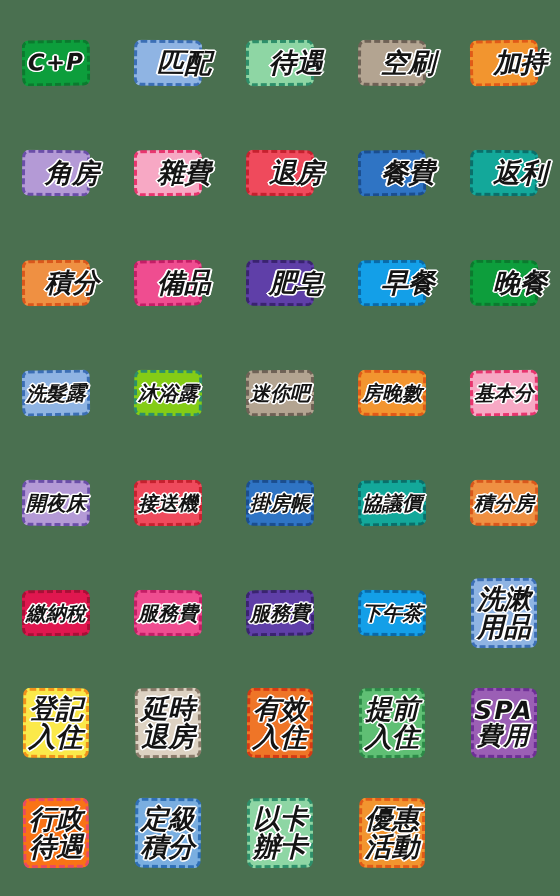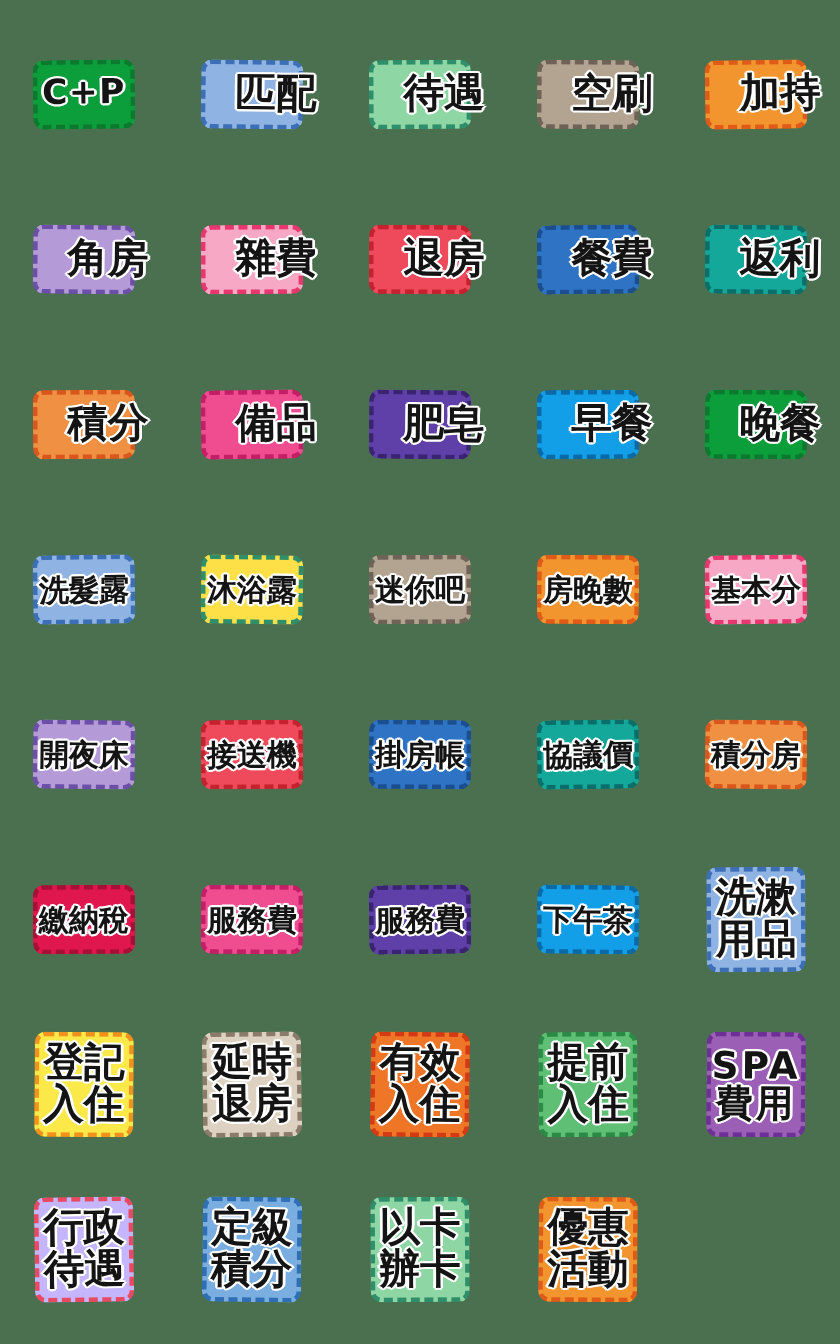--- a/index.html
+++ b/index.html
@@ -32,20 +32,21 @@
   .sticker {
     position: relative;
     display: flex;
     flex-direction: column;
     align-items: center;
     justify-content: center;
     box-sizing: border-box;
     border-style: dashed;
     border-width: 3px;
     border-radius: 7px;
+    font-style: italic;
   }
   
   .sticker.one-line {
     width: 68px;
     height: 46px;
     padding: 2px 3px;
   }
   
   .sticker.two-line {
     width: 66px;
@@ -155,21 +156,21 @@
       <div class="sticker one-line skew-d" style="background: rgb(13, 158, 60); border-color: rgb(11, 122, 46);">
         <span class="sticker-line c2">晚餐</span>
       </div>
     </div>
     <div class="cell">
       <div class="sticker one-line skew-a" style="background: rgb(143, 180, 227); border-color: rgb(60, 111, 181);">
         <span class="sticker-line c3">洗髮露</span>
       </div>
     </div>
     <div class="cell">
-      <div class="sticker one-line skew-b" style="background: #fde047; border-color: rgb(46, 143, 106);">
+      <div class="sticker one-line skew-b" style="background: #84cc16; border-color: rgb(46, 143, 106);">
         <span class="sticker-line c3">沐浴露</span>
       </div>
     </div>
     <div class="cell">
       <div class="sticker one-line skew-c" style="background: rgb(179, 164, 145); border-color: rgb(111, 98, 86);">
         <span class="sticker-line c3">迷你吧</span>
       </div>
     </div>
     <div class="cell">
       <div class="sticker one-line skew-d" style="background: rgb(242, 149, 47); border-color: rgb(224, 90, 24); justify-content: center;">
@@ -256,21 +257,21 @@
         <span class="sticker-line c2">入住</span>
       </div>
     </div>
     <div class="cell">
       <div class="sticker two-line skew-d" style="background: rgb(155, 95, 181); border-color: rgb(110, 47, 150);">
         <span class="sticker-line latin">SPA</span>
         <span class="sticker-line latin">費用</span>
       </div>
     </div>
     <div class="cell">
-      <div class="sticker two-line skew-a" style="background: #c4b5fd; border-color: rgb(232, 74, 98);">
+      <div class="sticker two-line skew-a" style="background: #f97316; border-color: rgb(232, 74, 98);">
         <span class="sticker-line c2">行政</span>
         <span class="sticker-line c2">待遇</span>
       </div>
     </div>
     <div class="cell">
       <div class="sticker two-line skew-b" style="background: rgb(122, 174, 224); border-color: rgb(47, 111, 181);">
         <span class="sticker-line c2">定級</span>
         <span class="sticker-line c2">積分</span>
       </div>
     </div>

